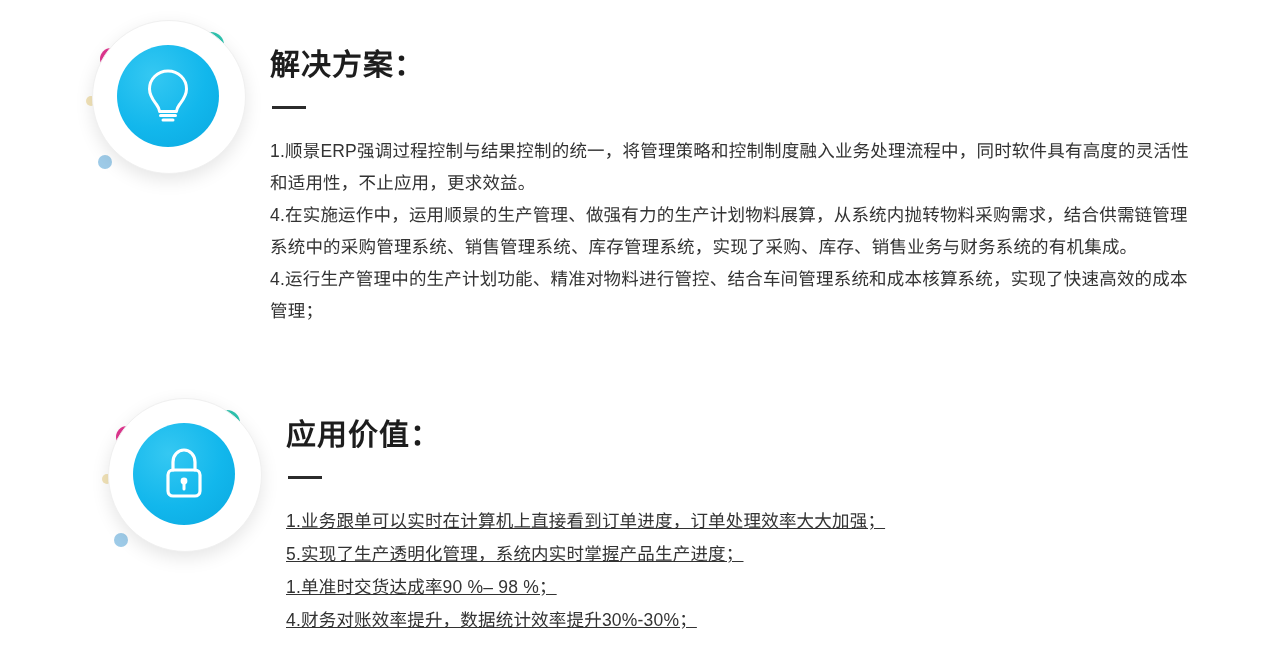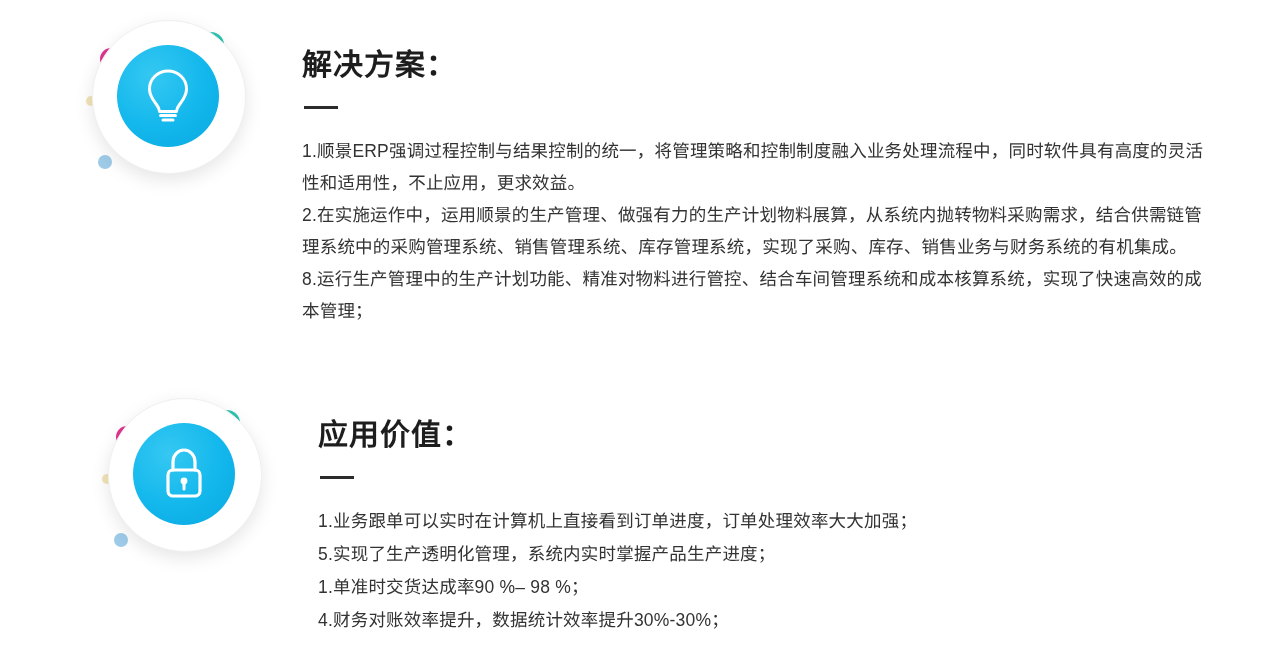--- a/index.html
+++ b/index.html
@@ -18,21 +18,20 @@
   .page {
     position: relative;
     width: 1264px;
     height: 648px;
     background: #ffffff;
   }
 
   .section {
     display: flex;
     align-items: flex-start;
-    gap: 32px;
   }
 
   .section-1 { position: absolute; left: 0; top: 0; width: 1264px; }
   .section-2 { position: absolute; left: 0; top: 378px; width: 1264px; padding-left: 16px; }
 
   
   .icon-art {
     position: relative;
     width: 270px;
     height: 190px;
@@ -101,21 +100,21 @@
   .para {
     font-size: 17.5px;
     line-height: 32px;
     color: #333333;
     margin: 0;
     letter-spacing: 0.2px;
   }
   .para-line { display: block; }
 
   .section-2 .heading { padding-top: 32px; }
-  .section-2 .para { line-height: 33px; }
+  .section-2 .para { line-height: 33px; text-decoration: underline; }
 </style>
 </head>
 <body>
 
 <div class="page">
 
   <div class="section section-1">
 
     <div class="icon-art">
       <div class="dot d-magenta" style="left:100px; top:48px;"></div>
@@ -135,22 +134,22 @@
           <path d="M22 53 L32 53" fill="none" stroke="#ffffff" stroke-width="3" stroke-linecap="round"></path>
         </svg>
       </div>
     </div>
 
     <div class="content">
       <h2 class="heading">解决方案：</h2>
       <div class="rule"></div>
       <p class="para">
         <span class="para-line">1.顺景ERP强调过程控制与结果控制的统一，将管理策略和控制制度融入业务处理流程中，同时软件具有高度的灵活性和适用性，不止应用，更求效益。</span>
-        <span class="para-line">2.在实施运作中，运用顺景的生产管理、做强有力的生产计划物料展算，从系统内抛转物料采购需求，结合供需链管理系统中的采购管理系统、销售管理系统、库存管理系统，实现了采购、库存、销售业务与财务系统的有机集成。</span>
-        <span class="para-line">8.运行生产管理中的生产计划功能、精准对物料进行管控、结合车间管理系统和成本核算系统，实现了快速高效的成本管理；</span>
+        <span class="para-line">4.在实施运作中，运用顺景的生产管理、做强有力的生产计划物料展算，从系统内抛转物料采购需求，结合供需链管理系统中的采购管理系统、销售管理系统、库存管理系统，实现了采购、库存、销售业务与财务系统的有机集成。</span>
+        <span class="para-line">4.运行生产管理中的生产计划功能、精准对物料进行管控、结合车间管理系统和成本核算系统，实现了快速高效的成本管理；</span>
       </p>
     </div>
   </div>
 
   <div class="section section-2">
 
     <div class="icon-art">
       <div class="dot d-magenta" style="left:100px; top:48px;"></div>
       <div class="dot d-green" style="left:198px; top:32px;"></div>
       <div class="dot d-blue" style="left:117px; top:126px;"></div>

